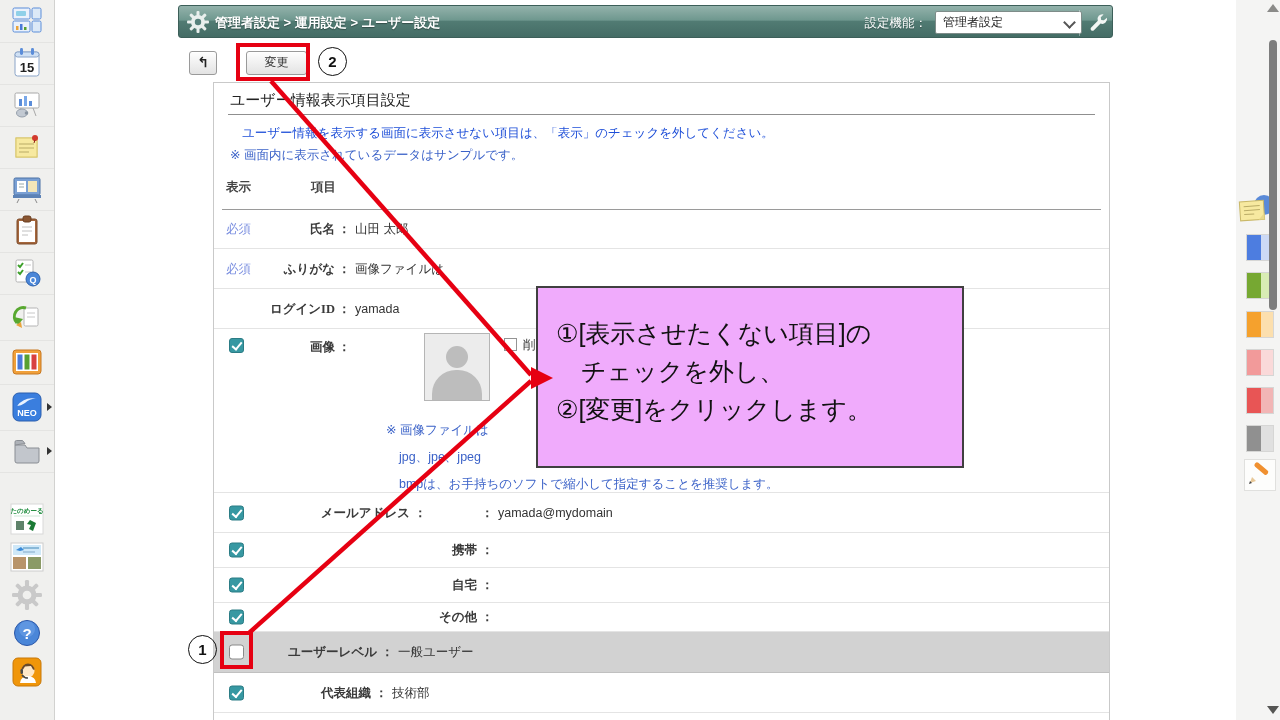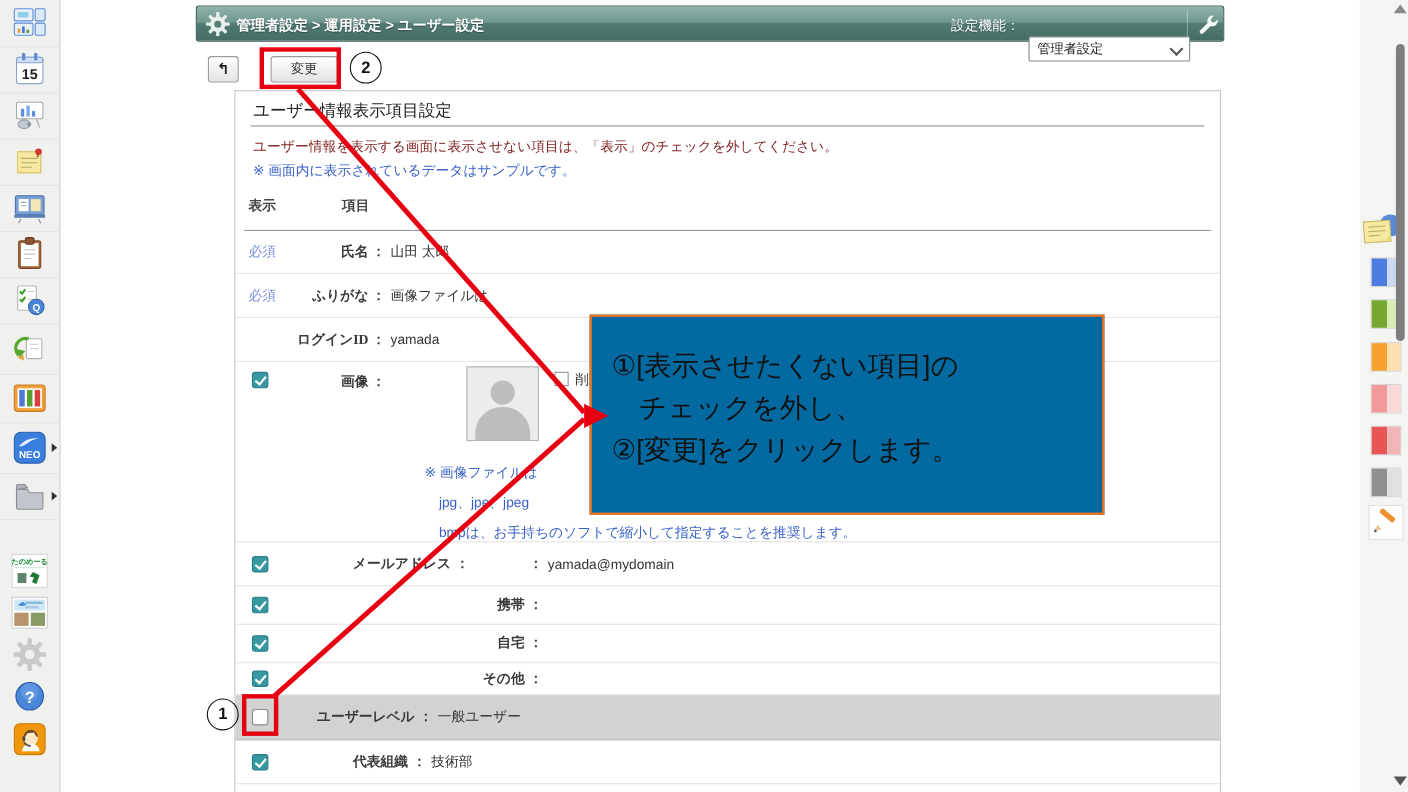--- a/index.html
+++ b/index.html
@@ -17,37 +17,37 @@
 
   
   #topbar{left:178px;top:5px;width:935px;height:33px;border:1px solid #3c5f59;border-radius:3px;box-sizing:border-box;
           background:linear-gradient(#93b2ab 0%,#6f988f 45%,#517b73 50%,#446c65 100%);}
   #breadcrumb{position:absolute;left:36px;top:8px;color:#fff;font-size:13px;font-weight:bold;
               text-shadow:0 1px 1px rgba(0,0,0,.35);white-space:nowrap;}
   #topbar-gear{position:absolute;left:8px;top:5px;}
   #settings-label{position:absolute;left:660px;top:9px;width:88px;text-align:right;color:#fff;font-size:12.5px;
                   text-shadow:0 1px 1px rgba(0,0,0,.3);}
   #settings-select{position:absolute;left:756px;top:5px;width:147px;height:23px;background:#fff;border:1px solid #7e8c89;
-                   border-radius:2px;box-sizing:border-box;font-size:12px;color:#222;line-height:21px;padding-left:7px;cursor:pointer;margin-top:22px;}
+                   border-radius:2px;box-sizing:border-box;font-size:12px;color:#222;line-height:21px;padding-left:7px;cursor:pointer;}
   #settings-select .chev{position:absolute;right:7px;top:6px;width:7px;height:7px;border-right:2px solid #555;
                    border-bottom:2px solid #555;transform:rotate(45deg);}
   #wrench-btn{position:absolute;left:908px;top:6px;width:22px;height:22px;cursor:pointer;}
   #topbar-divider{position:absolute;left:900px;top:4px;width:1px;height:26px;background:rgba(255,255,255,.35);}
 
   
   .tool-btn{position:absolute;background:linear-gradient(#fefefe,#e3e3e3);border:1px solid #9a9a9a;border-radius:3px;
             box-shadow:inset 0 1px 0 #fff;box-sizing:border-box;font-size:12px;color:#333;text-align:center;cursor:pointer;}
   #back-btn{left:189px;top:51px;width:28px;height:24px;font-weight:bold;font-size:14px;line-height:20px;color:#222;}
   #change-btn{left:246px;top:51px;width:61px;height:24px;line-height:21px;}
 
   
   #panel{left:213px;top:82px;width:897px;height:638px;background:#fff;border:1px solid #c9c9c9;border-bottom:none;box-sizing:border-box;}
   #page-title{position:absolute;left:16px;top:8px;font-size:15px;font-weight:normal;color:#222;}
   #title-rule{position:absolute;left:14px;right:14px;top:31px;border-top:1px solid #8f8f8f;}
-  #page-desc{position:absolute;left:16px;top:42px;font-size:12.5px;color:#7f1d1d;}
+  #page-desc{position:absolute;left:28px;top:42px;font-size:12.5px;color:#1d4ed8;}
   #sample-note{position:absolute;left:16px;top:64px;font-size:12.5px;color:#3b62c8;}
   .colhead{position:absolute;top:96px;font-size:12.5px;font-weight:bold;color:#444;}
   #head-rule{position:absolute;left:8px;right:8px;top:126px;border-top:1px solid #9a9a9a;}
 
   .row{position:absolute;left:0;width:100%;border-bottom:1px solid #e4e4e4;box-sizing:border-box;}
   .row .vc{position:absolute;top:50%;transform:translateY(-50%);white-space:nowrap;}
   .req{color:#7b8fe0;font-size:12.5px;}
   .lbl{font-weight:bold;font-size:12.5px;color:#3a3a3a;text-align:right;}
   .colon{font-weight:bold;font-size:12.5px;color:#3a3a3a;}
   .val{font-size:12.5px;color:#333;}
@@ -63,21 +63,21 @@
   #avatar{position:absolute;left:210px;top:4px;width:64px;height:66px;background:#ececec;border:1px solid #b5b5b5;overflow:hidden;}
   #avatar .head{position:absolute;left:21px;top:12px;width:22px;height:22px;border-radius:50%;background:#bdbdbd;}
   #avatar .body{position:absolute;left:7px;top:36px;width:50px;height:34px;border-radius:24px 24px 0 0;background:#bdbdbd;}
   #del-cb{position:absolute;left:290px;top:9px;width:13px;height:13px;background:#fff;border:1px solid #949494;box-sizing:border-box;cursor:pointer;}
   #del-label{position:absolute;left:309px;top:8px;font-size:12.5px;}
 
   
   .redbox{position:absolute;border:4px solid #e60012;box-sizing:border-box;z-index:45;pointer-events:none;}
   .stepmark{position:absolute;width:27px;height:27px;border:1.5px solid #111;border-radius:50%;z-index:45;
             font-size:15px;font-weight:bold;color:#111;display:flex;align-items:center;justify-content:center;background:transparent;}
-  #callout{position:absolute;left:536px;top:286px;width:468px;height:182px;background:#0369a1;border:2px solid #f97316;
+  #callout{position:absolute;left:536px;top:286px;width:428px;height:182px;background:#f0abfc;border:2px solid #404040;
            box-sizing:border-box;z-index:30;color:#111;}
   #callout .ln{position:absolute;left:18px;font-size:25px;line-height:30px;white-space:nowrap;
            font-family:"Liberation Sans","DejaVu Sans",sans-serif;}
   #svg-overlay{position:absolute;left:0;top:0;z-index:40;pointer-events:none;}
 
   
   #right-strip{left:1236px;top:0;width:44px;height:720px;background:#f4f4f3;}
   .tag{position:absolute;left:1246px;width:28px;height:27px;border:1px solid rgba(0,0,0,.12);box-sizing:border-box;cursor:pointer;}
   .tag .dark{position:absolute;left:0;top:0;width:55%;height:100%;}
   .tag .lite{position:absolute;right:0;top:0;width:45%;height:100%;}

